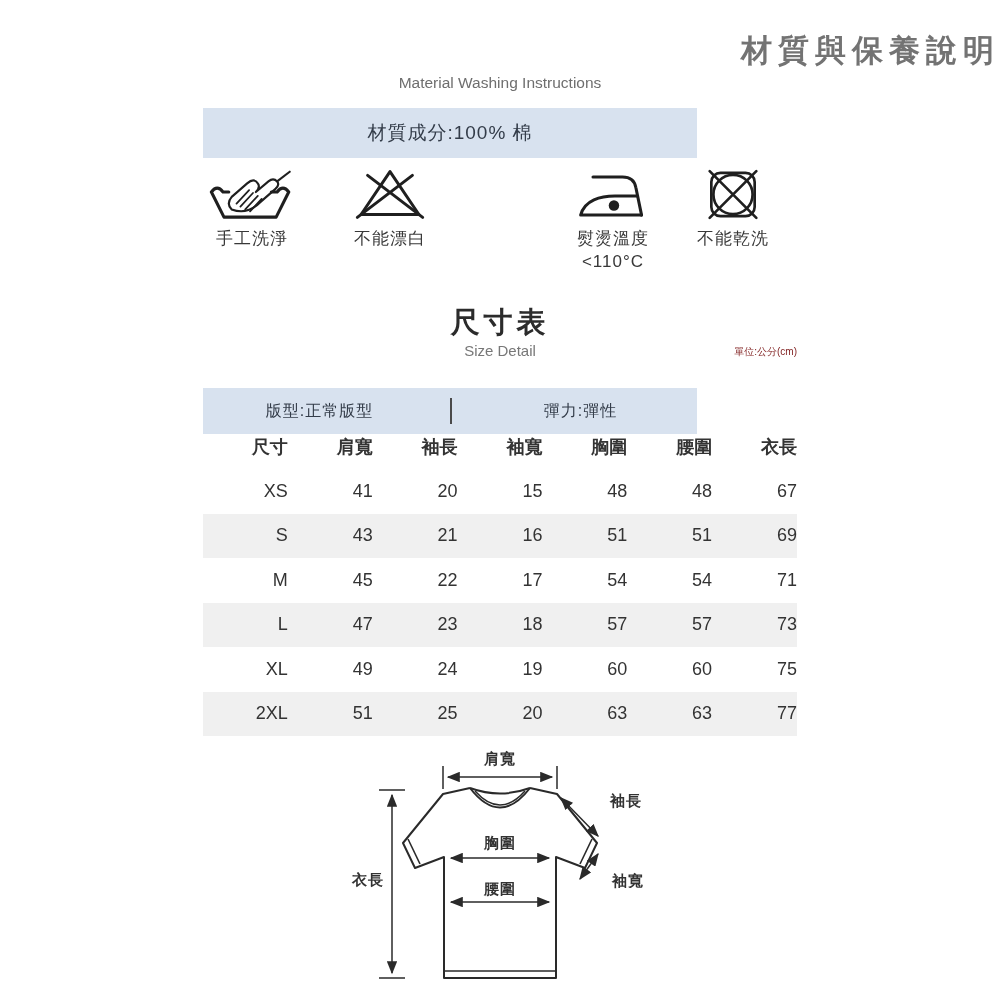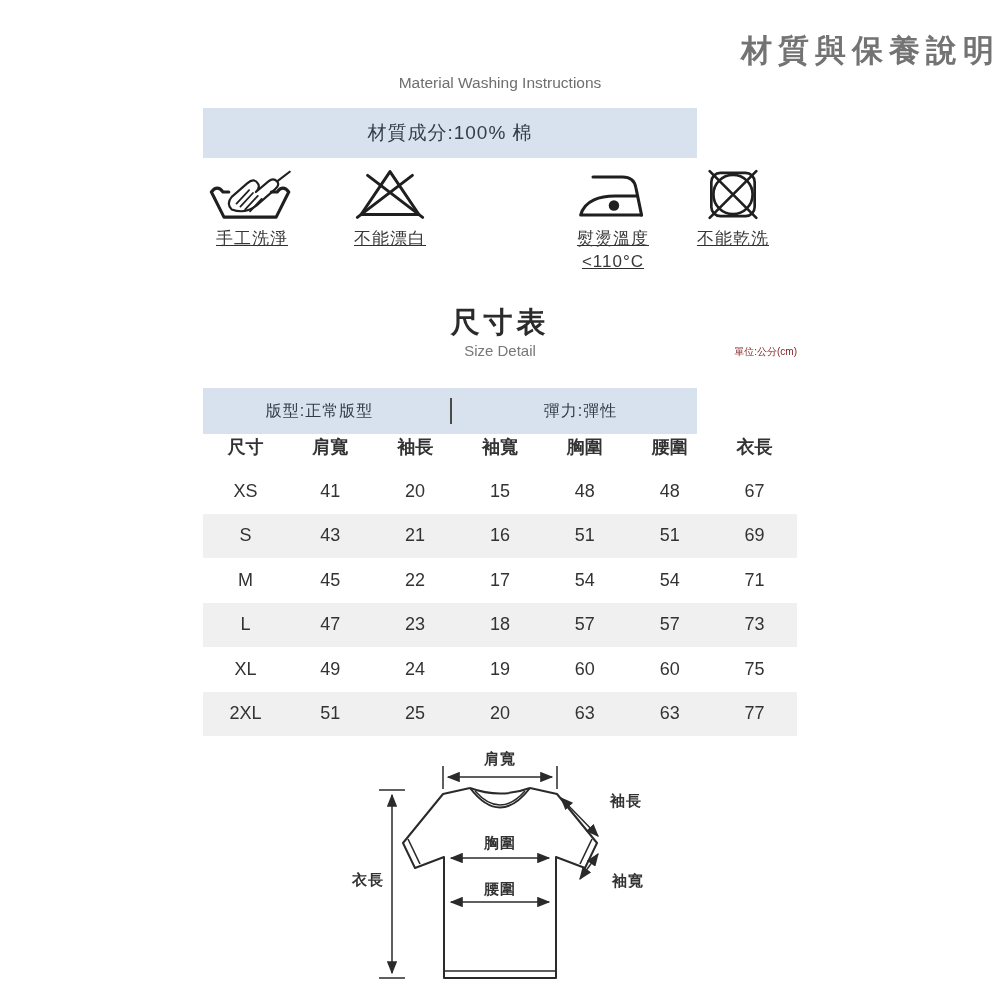--- a/index.html
+++ b/index.html
@@ -26,37 +26,37 @@
     left:203px; width:494px; background:#d8e2ef; color:#333c49;
     display:flex; align-items:center; justify-content:center;
     font-size:19px; letter-spacing:1px;
   }
   #banner-composition { top:108px; height:50px; }
   #banner-fit { top:388px; height:46px; font-size:16px;gap:28px; }
   #banner-fit .half { width:50%; text-align:center; }
   #banner-fit .divider { position:absolute; left:50%; top:10px; width:2px; height:26px; background:#4a4a4a; }
 
   
-  .care { top:162px; width:140px; text-align:center;text-decoration:underline; }
+  .care { top:162px; width:140px; text-align:center; }
   .care-ic { height:60px; display:flex; align-items:flex-end; justify-content:center; }
   .care-ic svg { display:block; }
   .care-lb { margin-top:6px; font-size:17px; color:#383838; letter-spacing:1px; line-height:1.35; }
   .ic-stroke { stroke:#1f1f1f; fill:none; stroke-width:3.2; stroke-linecap:round; stroke-linejoin:round; }
   .ic-thin  { stroke:#1f1f1f; fill:none; stroke-width:2.2; stroke-linecap:round; stroke-linejoin:round; }
 
   
   .size-title {
     left:0; right:0; top:303px; text-align:center;
     font-size:29px; font-weight:bold; letter-spacing:4px; color:#2b2b2b;
   }
   .size-sub { left:0; right:0; top:342px; text-align:center; font-size:15px; color:#777; }
   .unit-note { top:345px; right:203px; font-size:10px; color:#7f1d1d; }
 
   #size-table { left:203px; top:424px; width:594px; }
-  .trow { display:grid; grid-template-columns:repeat(7,1fr); height:44.5px; align-items:center; text-align:center; }
+  .trow { display:grid; grid-template-columns:repeat(7,1fr); height:44.5px; align-items:center; text-align:right; }
   .trow.head { height:45px; font-weight:bold; font-size:17px; color:#3a3a3a; }
   .trow.stripe { background:#f0f0f0; }
   .trow .cell { font-size:18px; color:#333; }
 
   
   #diagram-svg { left:320px; top:743px; }
   .dlabel { width:60px; text-align:center; font-size:15px; font-weight:bold; color:#333; letter-spacing:1px; }
 </style>
 </head>
 <body>

